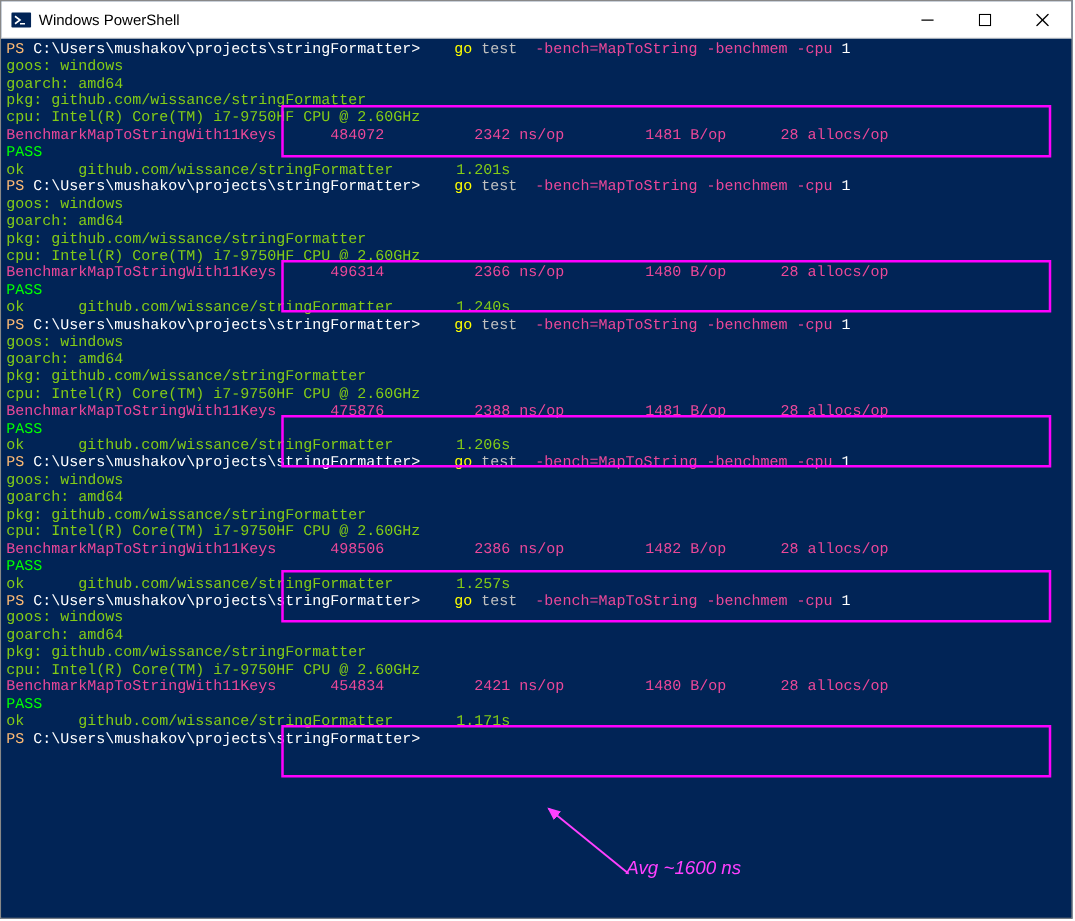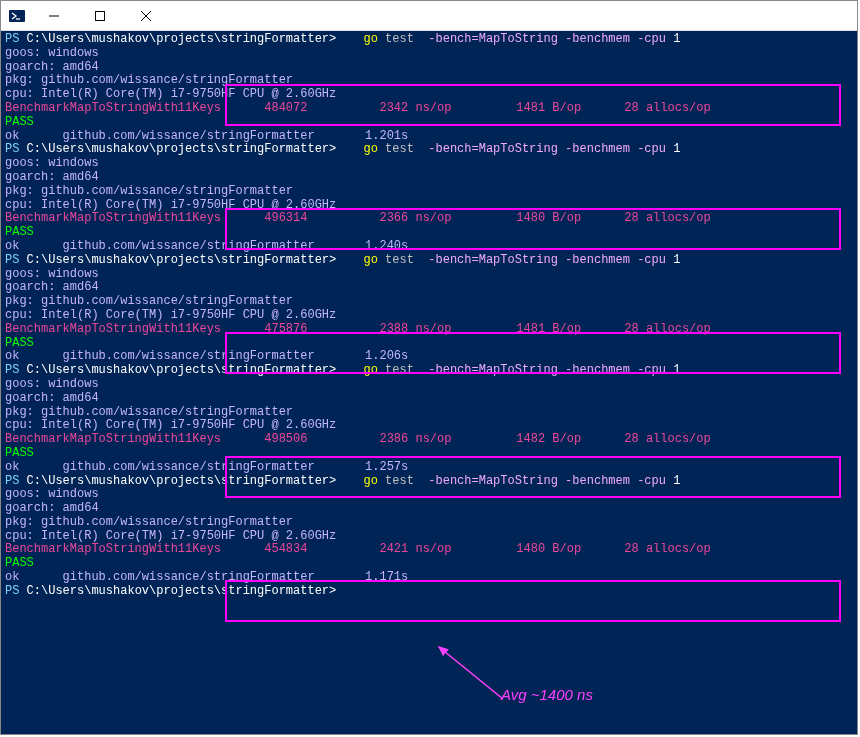--- a/index.html
+++ b/index.html
@@ -61,29 +61,29 @@
       background: #012456;
       padding: 2px 4px;
       font-size: 12px;
       line-height: 13.8px;
       color: #cccccc;
       overflow: hidden;
       white-space: pre;
       position: relative;
     }
     .line { white-space: pre; }
-    .prompt-ps { color: #7dd3fc; }
+    .prompt-ps { color: #fdba74; }
     .prompt-path { color: #ffffff; font-family: Liberation Mono, monospace; }
     .cmd-go { color: #ffff00; padding-left: 20px; }
     .cmd-sub { color: #c0c0c0; }
-    .cmd-flag { color: #f0abfc; }
+    .cmd-flag { color: #ec4899; }
     .cmd-num { color: #ffffff; }
     .txt-white { color: #ec4899; }
     .txt-pass { color: #00ff00; }
-    .txt-gray { color: #c4b5fd; }
+    .txt-gray { color: #84cc16; }
 
     .highlight-box {
       position: absolute;
       border: 2px solid #ff00ff;
       background: transparent;
       pointer-events: none;
     }
 
     .annotation-arrow {
       position: absolute;
@@ -106,20 +106,21 @@
 <div class="window">
 
   <div class="titlebar">
     <span class="titlebar-icon">
       <svg width="16" height="16" viewBox="0 0 16 16">
         <rect x="0" y="2" width="16" height="12" rx="1" fill="#012456"></rect>
         <path d="M3 5 L7 8 L3 11" stroke="#fff" stroke-width="1.3" fill="none"></path>
         <line x1="7" y1="11" x2="11" y2="11" stroke="#fff" stroke-width="1.3"></line>
       </svg>
     </span>
+    <span class="titlebar-title">Windows PowerShell</span>
     <div class="titlebar-controls">
       <div class="titlebar-btn">
         <svg width="10" height="10">
             <line x1="0" y1="5" x2="10" y2="5" stroke="#000" stroke-width="1"></line>
           </svg>
       </div>
       <div class="titlebar-btn">
         <svg width="10" height="10">
             <rect x="0.5" y="0.5" width="9" height="9" fill="none" stroke="#000" stroke-width="1"></rect>
           </svg>
@@ -144,17 +145,17 @@
 
     
     <svg class="annotation-arrow" style="left:430px; top:610px;" width="80" height="65">
       <defs>
         <marker id="arrowhead" markerWidth="7" markerHeight="7" refX="6" refY="3" orient="auto">
           <polygon points="0 0, 7 3, 0 6" fill="#ff40ff"></polygon>
         </marker>
       </defs>
       <line x1="72" y1="58" x2="8" y2="6" stroke="#ff40ff" stroke-width="1.5" marker-end="url(#arrowhead)"></line>
     </svg>
-    <div class="annotation-text" style="left:500px; top:657px;">Avg ~1400 ns</div>
+    <div class="annotation-text" style="left:500px; top:657px;">Avg ~1600 ns</div>
 
   </div>
 
 </div>
 
 </body></html>

